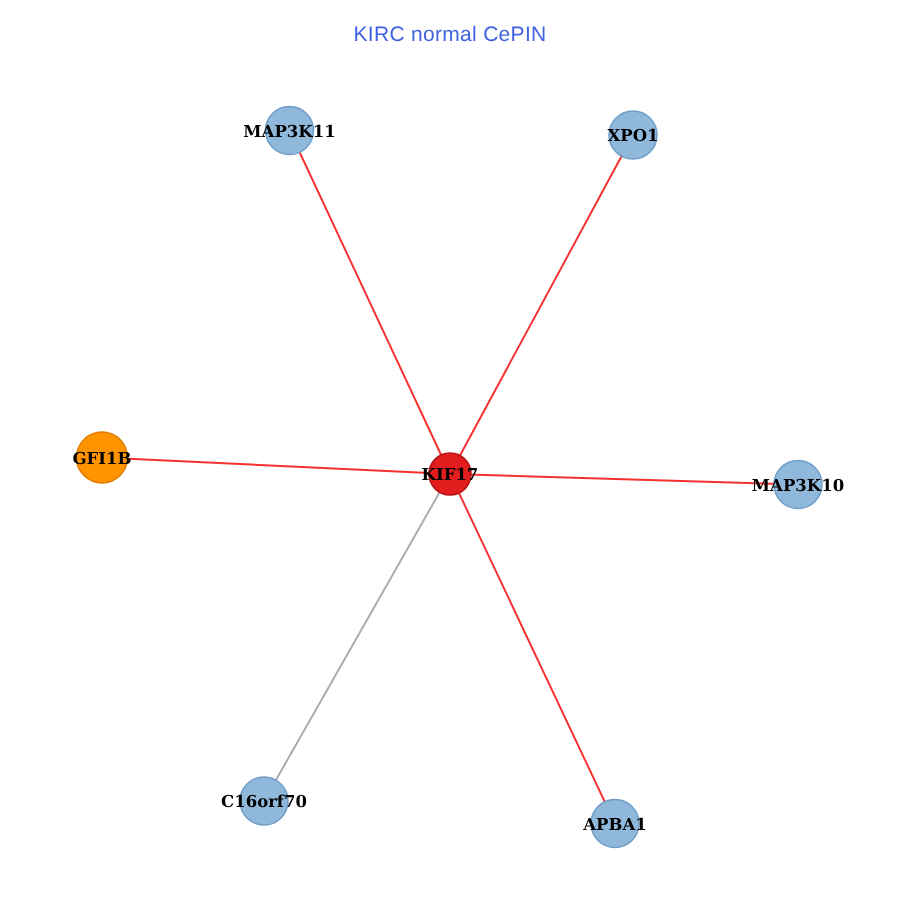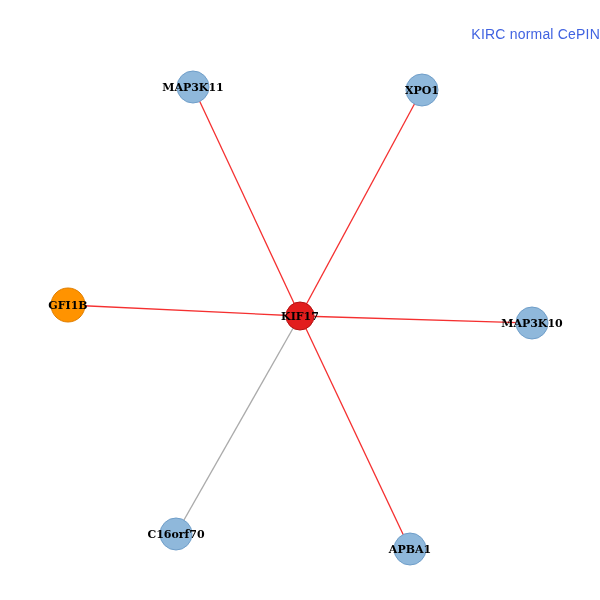--- a/index.html
+++ b/index.html
@@ -15,25 +15,24 @@
     position: relative;
     width: 600px;
     height: 600px;
     background: #ffffff;
   }
   .plot-title {
     position: absolute;
     top: 14px;
     left: 0;
     width: 100%;
-    text-align: right;
+    text-align: center;
     font-size: 14px;
     font-family: "Liberation Sans", sans-serif;
     letter-spacing: 0.2px;
-    margin-top: 12px;
   }
   svg.graph {
     position: absolute;
     top: 0;
     left: 0;
   }
   svg.graph text {
     font-family: "DejaVu Serif", "Liberation Serif", serif;
     font-size: 11px;
     font-weight: bold;

